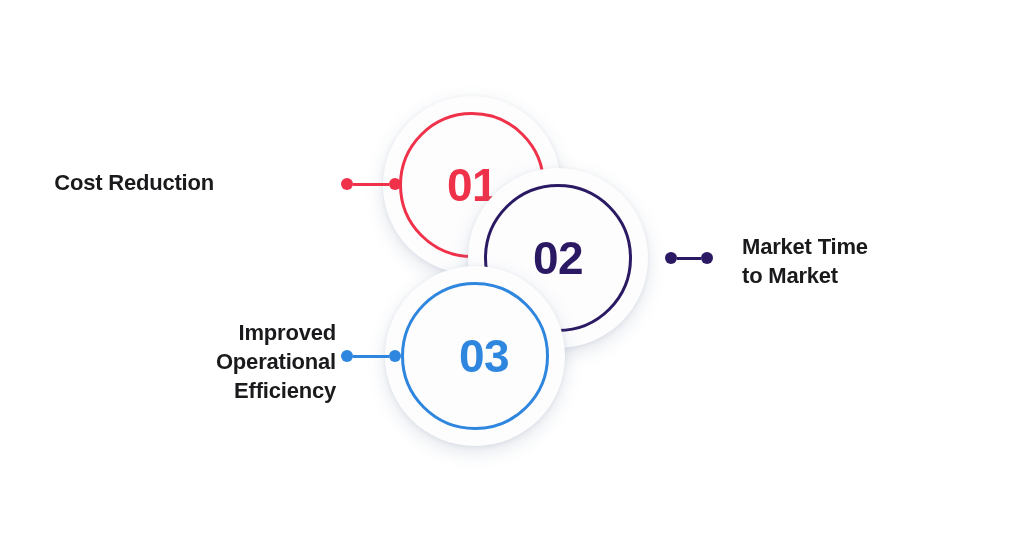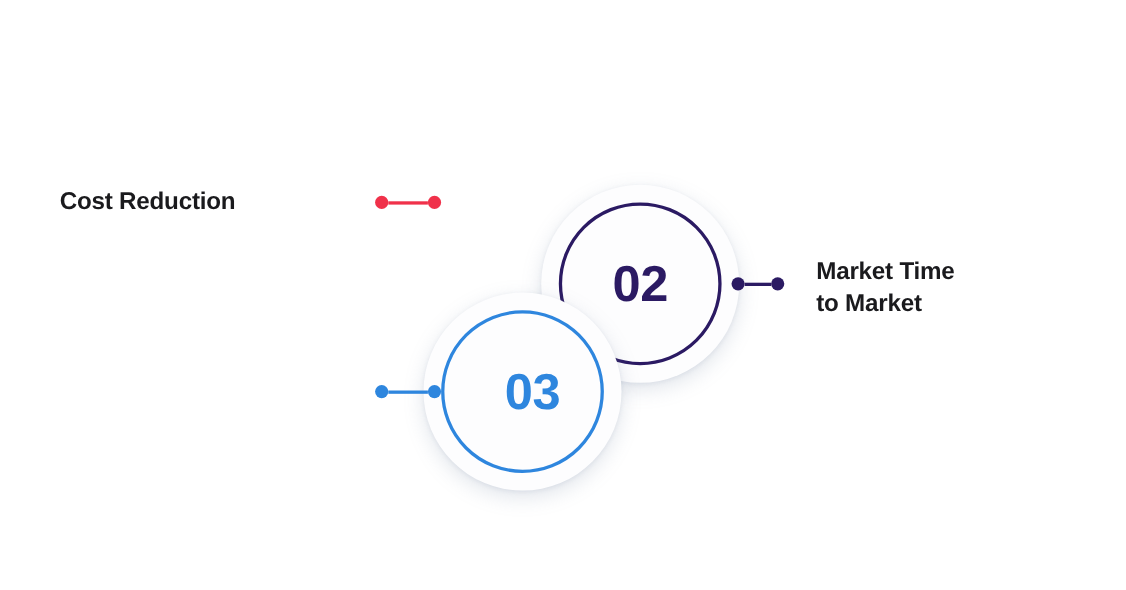--- a/index.html
+++ b/index.html
@@ -54,21 +54,21 @@
     width: 178px; height: 178px;
     z-index: 10;
   }
   #node-1 .ring {
     left: 16px; top: 16px;
     width: 146px; height: 146px;
     border-width: 3px;
   }
   
   #node-2 {
-    left: 492px; top: 168px;
+    left: 468px; top: 168px;
     width: 180px; height: 180px;
     z-index: 20;
   }
   #node-2 .ring {
     left: 16px; top: 16px;
     width: 148px; height: 148px;
     border-width: 3px;
   }
   
   #node-3 {
@@ -148,30 +148,37 @@
     <span class="bar" style="background: rgb(43, 26, 99);"></span>
     <span class="dot" style="background: rgb(43, 26, 99);"></span>
   </div>
 
   <div class="connector" id="conn-3">
     <span class="dot" style="background: rgb(46, 134, 222);"></span>
     <span class="bar" style="background: rgb(46, 134, 222);"></span>
     <span class="dot" style="background: rgb(46, 134, 222);"></span>
   </div>
 
+  <div class="node" id="node-1">
+    <span class="ring" style="border-color: rgb(240, 49, 74);"></span>
+    <span class="num" style="color: rgb(240, 49, 74);">01</span>
+  </div>
 
   <div class="node" id="node-2">
     <span class="ring" style="border-color: rgb(43, 26, 99);"></span>
     <span class="num" style="color: rgb(43, 26, 99);">02</span>
   </div>
 
   <div class="node" id="node-3">
     <span class="ring" style="border-color: rgb(46, 134, 222);"></span>
     <span class="num" style="color: rgb(46, 134, 222); margin-left: 18px;">03</span>
   </div>
 
   <div class="label" id="label-1">Cost Reduction</div>
 
   <div class="label" id="label-2">Market Time
 to Market</div>
 
+  <div class="label" id="label-3">Improved
+Operational
+Efficiency</div>
 
 </div>
 
 </body></html>

